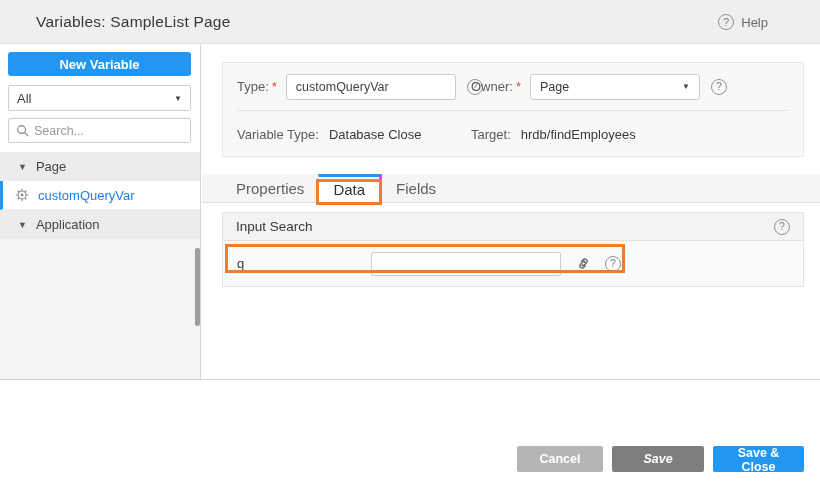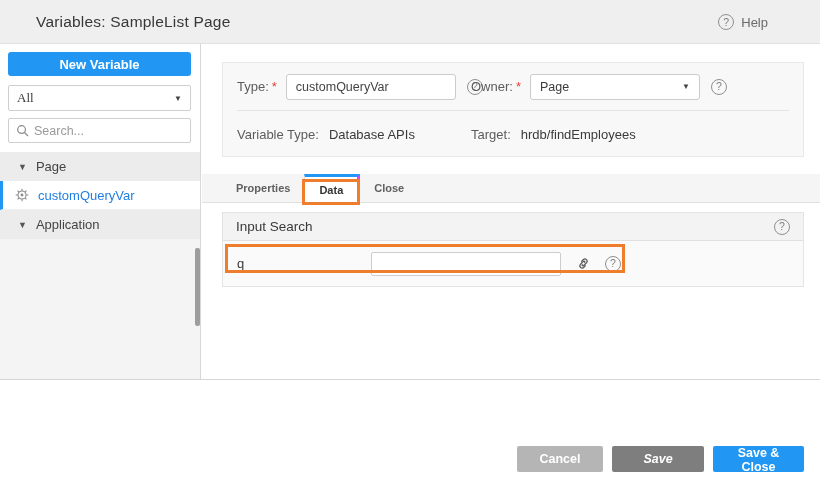--- a/index.html
+++ b/index.html
@@ -20,21 +20,21 @@
   .qicon{display:inline-flex;align-items:center;justify-content:center;width:16px;height:16px;
     border:1px solid #909090;border-radius:50%;color:#808080;font-size:10.5px;line-height:1;flex:0 0 auto;}
   
   .workspace{position:absolute;top:44px;left:0;right:0;height:336px;border-bottom:1px solid #d6d6d6;}
   
   .sidebar{position:absolute;top:0;left:0;width:201px;height:100%;background:#fff;
     border-right:1px solid #d8d8d8;display:flex;flex-direction:column;}
   .btn-new{margin:8px 9px 0 8px;height:24px;background:var(--accent);color:#fff;border:none;
     border-radius:3px;font-size:13px;font-weight:700;font-family:inherit;cursor:pointer;}
   .filter-select{margin:9px 9px 0 8px;height:26px;border:1px solid #cfcfcf;border-radius:2px;background:#fff;
-    display:flex;align-items:center;justify-content:space-between;padding:0 8px;font-size:13px;color:#3b3b3b;cursor:pointer;font-family:Liberation Serif, serif;}
+    display:flex;align-items:center;justify-content:space-between;padding:0 8px;font-size:13px;color:#3b3b3b;cursor:pointer;}
   .caret{font-size:8px;color:#444;}
   .search-box{margin:7px 9px 0 8px;height:25px;border:1px solid #cfcfcf;border-radius:2px;background:#fff;
     display:flex;align-items:center;padding:0 7px;gap:5px;}
   .search-box input{border:none;outline:none;flex:1;font-size:12.5px;font-family:inherit;color:#444;background:transparent;}
   .search-box input::placeholder{color:#9a9a9a;}
   .tree{margin-top:9px;}
   .tree-row{height:29px;display:flex;align-items:center;font-size:13px;gap:9px;cursor:pointer;}
   .tree-group{background:#ececec;color:#444;padding-left:18px;}
   .tree-item{background:#fbfbfb;color:#3d3d3d;padding-left:15px;border-bottom:1px solid #efefef;}
   .tree-item.selected{background:#fff;border-left:3px solid var(--accent);padding-left:12px;color:var(--sel-blue);}
@@ -54,21 +54,21 @@
   .tinput{width:170px;height:26px;border:1px solid #ccc;border-radius:3px;background:#fff;margin-left:7px;
     font-size:12.5px;font-family:inherit;color:#444;padding:0 9px;outline:none;}
   .fake-select{width:170px;height:26px;border:1px solid #ccc;border-radius:3px;background:#fff;margin-left:7px;
     display:flex;align-items:center;justify-content:space-between;padding:0 9px;font-size:12.5px;color:#3b3b3b;cursor:pointer;}
   .form-row .qicon{margin-left:11px;}
   .form-divider{border-top:1px solid #e3e3e3;margin:0 14px;}
   .fvalue{font-size:13px;color:#3a3a3a;margin-left:10px;white-space:nowrap;}
   
   .tabbar{position:absolute;left:0;right:0;top:130px;height:29px;background:#f5f5f6;
     border-bottom:1px solid #e0e0e0;display:flex;align-items:stretch;padding-left:20px;}
-  .tab{font-size:11px;color:#606060;display:flex;align-items:center;padding:0 14px;cursor:pointer;font-weight:bold;}
+  .tab{font-size:15px;color:#606060;display:flex;align-items:center;padding:0 14px;cursor:pointer;}
   .tab.active{position:relative;background:#fff;color:#333;border-top:3px solid var(--accent);
     border-left:1px solid #e0e0e0;border-right:3px solid #d946ef;}
   .tab-annotation{position:absolute;left:-3px;right:-3px;top:2px;bottom:-3px;
     border:3px solid var(--orange);pointer-events:none;}
   
   .section-panel{position:absolute;left:20px;top:168px;width:582px;height:75px;border:1px solid #e4e4e4;}
   .section-header{height:28px;background:#f3f3f4;border-bottom:1px solid #e0e0e0;display:flex;
     align-items:center;justify-content:space-between;padding:0 13px;font-size:13.5px;color:#3a3a3a;}
   .section-body{position:relative;height:45px;background:#fafafa;}
   .field-row{display:flex;align-items:center;height:100%;padding:0 14px;}
@@ -171,36 +171,36 @@
             <span>Page</span>
             <span class="caret">▼</span>
           </div>
           <span class="qicon">?</span>
         </div>
       </div>
       <div class="form-divider"></div>
       <div class="form-row">
         <div class="form-col col-left">
           <span class="flabel">Variable Type:</span>
-          <span class="fvalue">Database APIs</span>
+          <span class="fvalue">Database Close</span>
         </div>
         <div class="form-col col-right">
           <span class="flabel">Target:</span>
           <span class="fvalue">hrdb/findEmployees</span>
         </div>
       </div>
     </div>
 
     <div class="tabbar">
       <div class="tab">Properties</div>
       <div class="tab active">
         <span>Data</span>
         <span class="tab-annotation"></span>
       </div>
-      <div class="tab">Close</div>
+      <div class="tab">Fields</div>
     </div>
 
     <div class="section-panel">
       <div class="section-header">
         <span>Input Search</span>
         <span class="qicon">?</span>
       </div>
       <div class="section-body">
         <div class="field-row">
           <span class="field-name">q</span>

